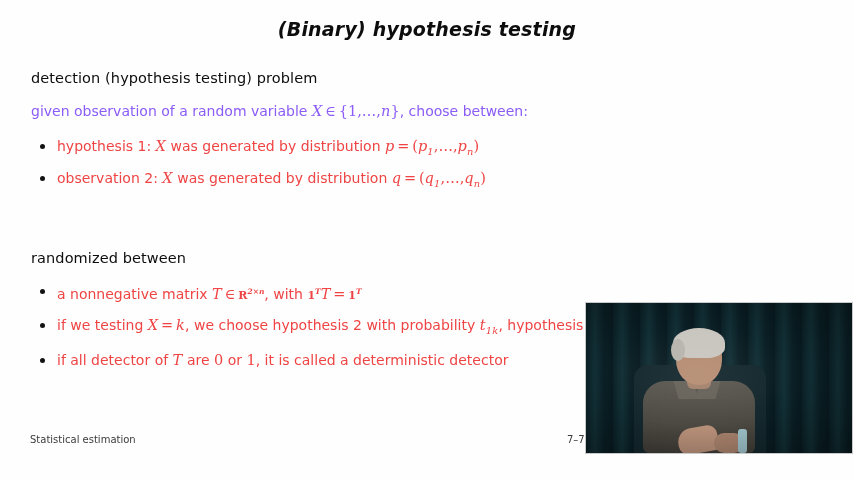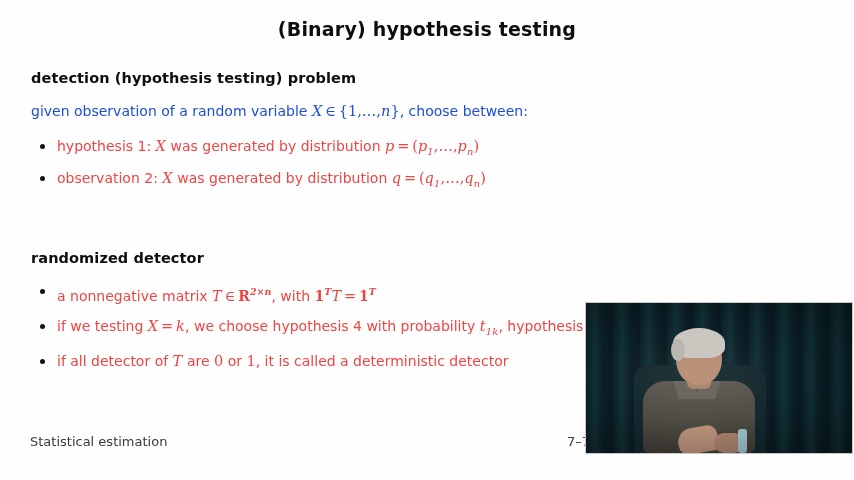--- a/index.html
+++ b/index.html
@@ -25,40 +25,41 @@
   .slide-title {
     position: absolute;
     top: 18px;
     left: 0;
     width: 854px;
     text-align: center;
     font-size: 19px;
     font-weight: bold;
     letter-spacing: 0.2px;
     color: #0d0d0d;
+    font-style: italic;
   }
 
   
   .section-heading {
     position: absolute;
     left: 31px;
     font-size: 14.5px;
-    font-weight: bold;
+    font-weight: normal;
     color: #0d0d0d;
     letter-spacing: 0.1px;
   }
   #heading-detection { top: 70px; }
   #heading-randomized { top: 250px; }
 
   
   .body-line {
     position: absolute;
     left: 31px;
     font-size: 14px;
-    color: #1d4ed8;
+    color: #8b5cf6;
     white-space: nowrap;
   }
   #intro-line { top: 103px; }
 
   
   .bullet-list {
     position: absolute;
     left: 36px;
     margin: 0;
     padding: 0;
@@ -98,35 +99,35 @@
   }
   .mr {  
     font-family: "DejaVu Serif", "Liberation Serif", serif;
     font-style: normal;
     font-size: 14.5px;
   }
   .mb {  
     font-family: "DejaVu Serif", "Liberation Serif", serif;
     font-style: normal;
     font-weight: bold;
-    font-size: 14px;
+    font-size: 11px;
   }
   .m sub, .mr sub, .mb sub {
     font-size: 0.68em;
     font-style: italic;
   }
   .m sup, .mr sup, .mb sup {
     font-size: 0.68em;
   }
 
   
   .footer {
     position: absolute;
     top: 434px;
-    font-size: 13px;
+    font-size: 10px;
     color: #3a3a3a;
     font-family: "DejaVu Sans", "Liberation Sans", sans-serif;
   }
   #footer-left  { left: 30px; }
   #footer-page  { left: 567px; }
 
   
   #video-pip {
     position: absolute;
     left: 586px;
@@ -261,32 +262,32 @@
       <span class="dot"></span>
       <span class="bullet-text"><span>hypothesis 1: </span><span class="m">X</span><span> was generated by distribution </span><span class="m">p</span> <span class="mr">=</span> <span class="mr">(</span><span class="m"><span>p</span><sub>1</sub></span><span class="mr">,…,</span><span class="m"><span>p</span><sub>n</sub></span><span class="mr">)</span></span>
     </li>
 
     <li class="bullet-item">
       <span class="dot"></span>
       <span class="bullet-text"><span>observation 2: </span><span class="m">X</span><span> was generated by distribution </span><span class="m">q</span> <span class="mr">=</span> <span class="mr">(</span><span class="m"><span>q</span><sub>1</sub></span><span class="mr">,…,</span><span class="m"><span>q</span><sub>n</sub></span><span class="mr">)</span></span>
     </li>
   </ul>
 
-  <div class="section-heading" id="heading-randomized">randomized detector</div>
+  <div class="section-heading" id="heading-randomized">randomized between</div>
 
   <ul class="bullet-list" id="detector-list">
 
     <li class="bullet-item">
       <span class="dot"></span>
       <span class="bullet-text"><span>a nonnegative matrix </span><span class="m">T</span> <span class="mr">∈</span> <span class="mb"><span>R</span><sup style="font-style:italic">2×n</sup></span><span>, with </span><span class="mb"><span>1</span><sup style="font-style:italic">T</sup></span><span class="m">T</span> <span class="mr">=</span> <span class="mb"><span>1</span><sup style="font-style:italic">T</sup></span></span>
     </li>
 
     <li class="bullet-item">
       <span class="dot"></span>
-      <span class="bullet-text wrap"><span>if we testing </span><span class="m">X</span> <span class="mr">=</span> <span class="m">k</span><span>, we choose hypothesis 4 with probability </span><span class="m"><span>t</span><sub>1k</sub></span><span>,</span> <span>hypothesis 2 with probability </span><span class="m"><span>t</span><sub>2k</sub></span></span>
+      <span class="bullet-text wrap"><span>if we testing </span><span class="m">X</span> <span class="mr">=</span> <span class="m">k</span><span>, we choose hypothesis 2 with probability </span><span class="m"><span>t</span><sub>1k</sub></span><span>,</span> <span>hypothesis 2 with probability </span><span class="m"><span>t</span><sub>2k</sub></span></span>
     </li>
 
     <li class="bullet-item">
       <span class="dot"></span>
       <span class="bullet-text"><span>if all detector of </span><span class="m">T</span><span> are </span><span class="mr">0</span><span> or </span><span class="mr">1</span><span>, it is called a deterministic detector</span></span>
     </li>
   </ul>
 
   <div class="footer" id="footer-left">Statistical estimation</div>
   <div class="footer" id="footer-page">7–7</div>

